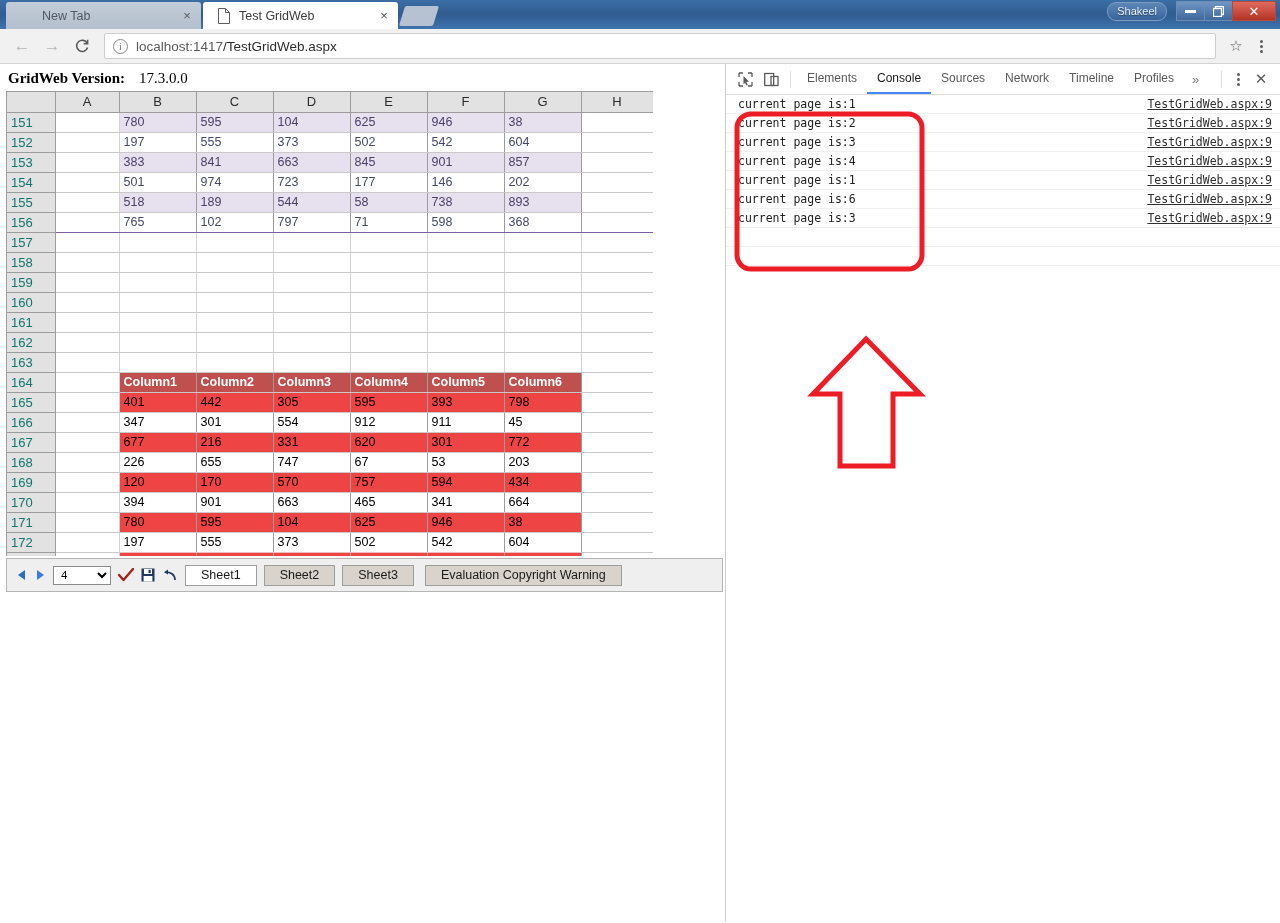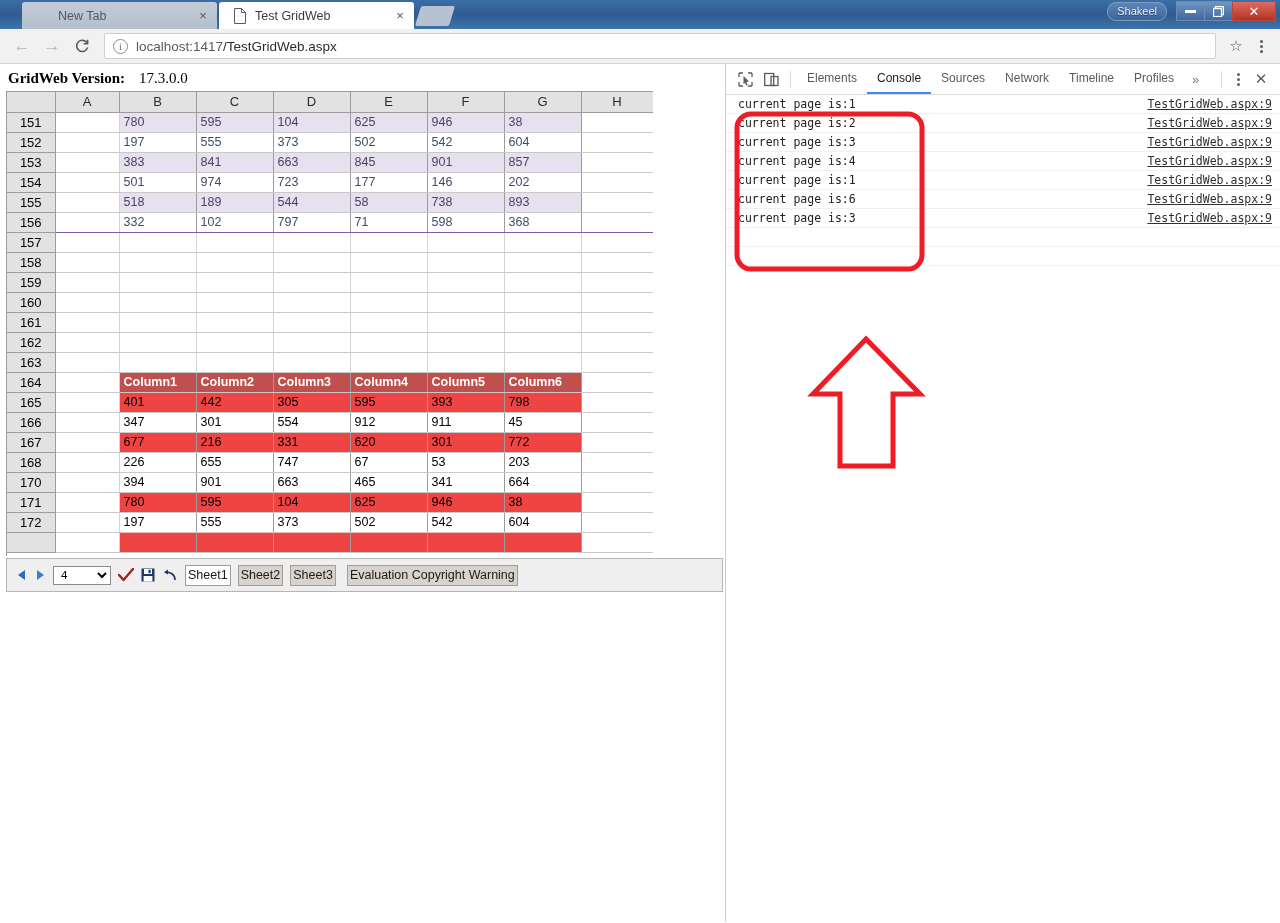--- a/index.html
+++ b/index.html
@@ -13,21 +13,21 @@
 
   
   .chrome-window { width: 1280px; height: 923px; position: relative; background:#fff; }
 
   .titlebar {
     height: 29px;
     background: linear-gradient(to bottom, #3b6ea5 0%, #2f5c91 50%, #3f74ad 100%);
     position: relative;
     display: flex;
     align-items: flex-end;
-    padding-left: 22px;
+    padding-left: 6px;
     overflow: hidden;
   }
   .tab {
     height: 27px;
     display: flex;
     align-items: center;
     padding: 0 6px 0 14px;
     position: relative;
     font-size: 12.5px;
     color: #4a4a4a;
@@ -193,22 +193,22 @@
     text-align: center;
     font-weight: normal;
     color: #2b2b2b;
     border-bottom: 1px solid #9c9c9c;
     border-right: 1px solid #9c9c9c;
     font-size: 13px;
   }
   table.gw th.corner { background:#e2e2e2; border-bottom:1px solid #9c9c9c; }
   table.gw td.rowhdr {
     background: #e2e2e2;
-    text-align: center;
-    color: #000000;
+    text-align: left;
+    color: #0f766e;
     font-size: 13px;
     border-right: 1px solid #9c9c9c;
     border-bottom: 1px solid #9c9c9c;
   }
   table.gw td.cell { text-align: right; background:#fff; color:#000; border-right:1px solid #d3d3d3; }
 
   
   td.p-odd  { background:#e7e1ef; color:#4a3f66; border-right-color:#c9bedd; border-bottom-color:#e7e1ef;}
   td.p-even { background:#ffffff; color:#44496b; border-right-color:#c9bedd; border-bottom-color:#ffffff;}
   tr.p-first td.p-odd, tr.p-first td.p-even { border-top: 1px solid #7b5fa5; }
@@ -246,21 +246,21 @@
     border: 1px solid #8b8b8b;
     background: #fff;
     font-size: 11.5px;
     font-family: "Liberation Sans", sans-serif;
     color: #000;
     padding-left: 3px;
   }
   .ico-btn { display:flex; align-items:center; justify-content:center; }
   .sheet-tab {
     height: 21px;
-    padding: 0 2px;
+    padding: 0 15px;
     border: 1px solid #9d9d9d;
     background: #d8d4cd;
     font-size: 12.5px;
     color: #1a1a1a;
     display: flex; align-items: center;
     font-family: "Liberation Sans", sans-serif;
   }
   .sheet-tab.active { background: #ffffff; }
   .sheet-tab.warn { background:#d8d4cd; margin-left: 4px; }
 
@@ -488,21 +488,21 @@
                 <td class="p-odd">189</td>
                 <td class="p-odd">544</td>
                 <td class="p-odd">58</td>
                 <td class="p-odd">738</td>
                 <td class="p-odd p-right">893</td>
                 <td class="cell"></td>
               </tr>
               <tr class="p-last">
                 <td class="rowhdr">156</td>
                 <td class="cell"></td>
-                <td class="p-even p-left">332</td>
+                <td class="p-even p-left">765</td>
                 <td class="p-even">102</td>
                 <td class="p-even">797</td>
                 <td class="p-even">71</td>
                 <td class="p-even">598</td>
                 <td class="p-even p-right">368</td>
                 <td class="cell"></td>
               </tr>
               <tr>
                 <td class="rowhdr">157</td>
                 <td class="cell"></td>
@@ -626,20 +626,31 @@
               </tr>
               <tr>
                 <td class="rowhdr">168</td>
                 <td class="cell"></td>
                 <td class="r-even r-left">226</td>
                 <td class="r-even">655</td>
                 <td class="r-even">747</td>
                 <td class="r-even">67</td>
                 <td class="r-even">53</td>
                 <td class="r-even r-right">203</td>
+                <td class="cell"></td>
+              </tr>
+              <tr>
+                <td class="rowhdr">169</td>
+                <td class="cell"></td>
+                <td class="r-odd r-left">120</td>
+                <td class="r-odd">170</td>
+                <td class="r-odd">570</td>
+                <td class="r-odd">757</td>
+                <td class="r-odd">594</td>
+                <td class="r-odd r-right">434</td>
                 <td class="cell"></td>
               </tr>
               <tr>
                 <td class="rowhdr">170</td>
                 <td class="cell"></td>
                 <td class="r-even r-left">394</td>
                 <td class="r-even">901</td>
                 <td class="r-even">663</td>
                 <td class="r-even">465</td>
                 <td class="r-even">341</td>

